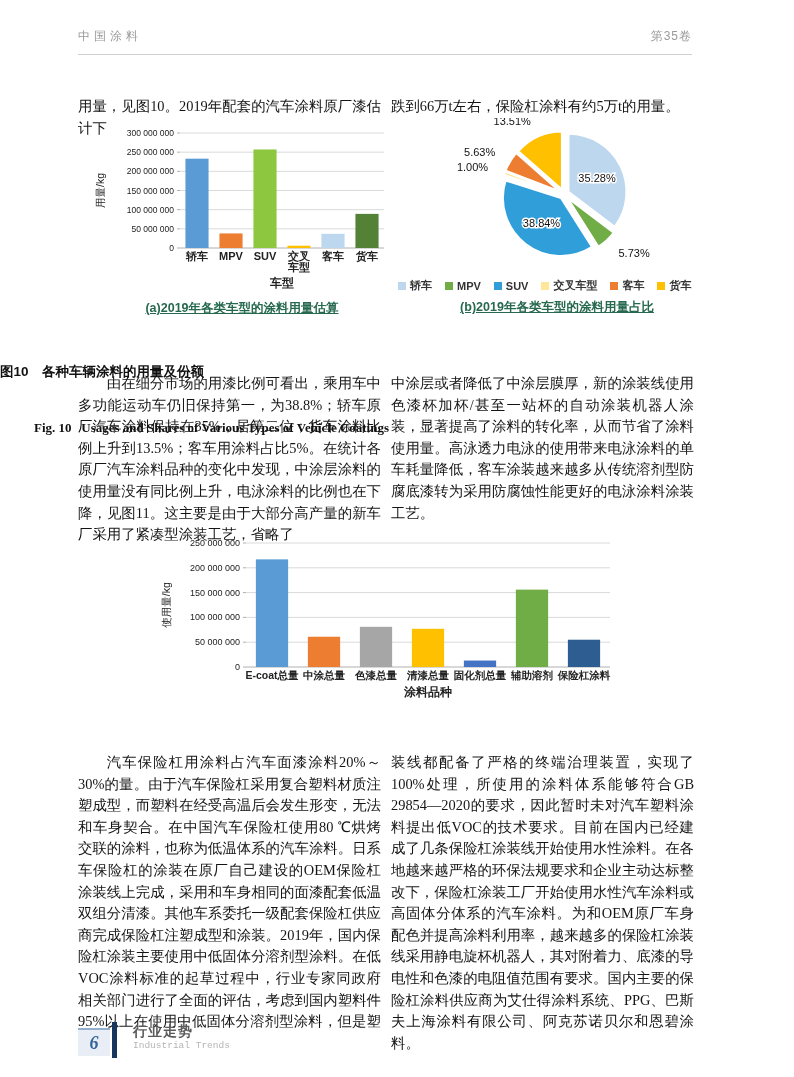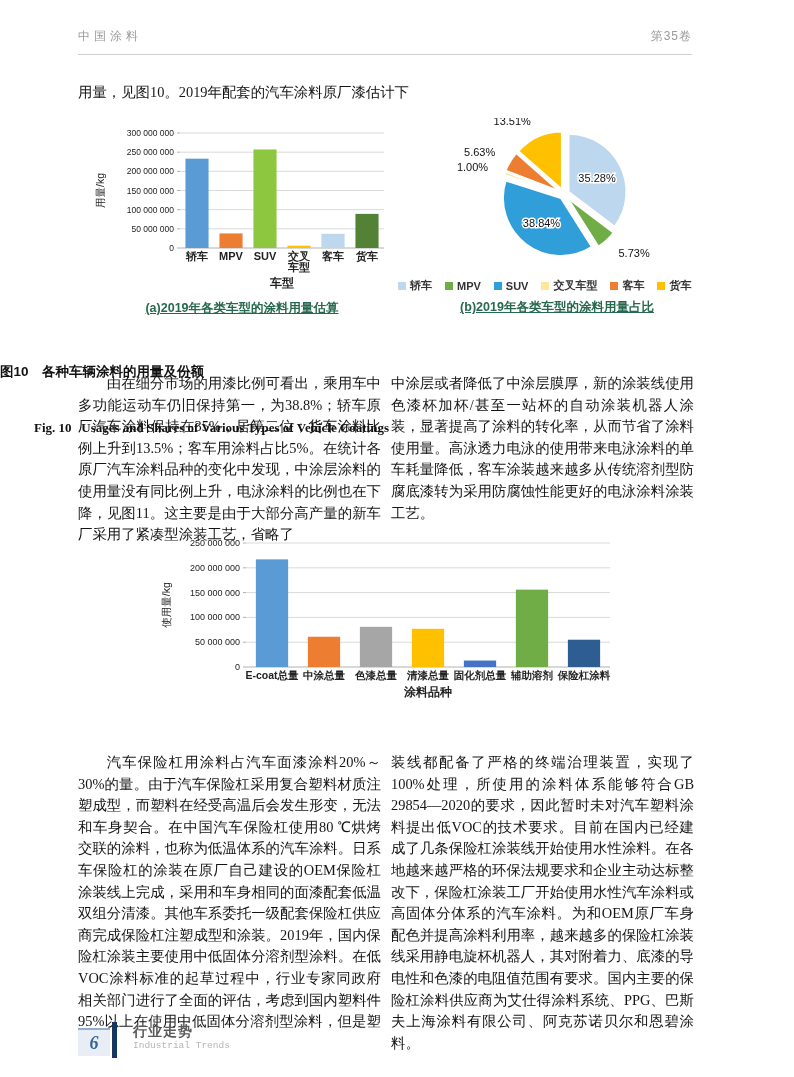--- a/index.html
+++ b/index.html
@@ -54,22 +54,23 @@
 </head>
 <body>
 
 <div class="page">
 
   <div class="header">
     <span class="journal">中国涂料</span>
     <span class="volume">第35卷</span>
   </div>
 
-  <div class="cols" style="top:82px;">
+  <div class="cols" style="top:96px;">
     <div class="col para">用量，见图10。2019年配套的汽车涂料原厂漆估计下</div>
+    <div class="col para">跌到66万t左右，保险杠涂料有约5万t的用量。</div>
   </div>
 
   <div class="fig10-row">
     <div class="chartA-box">
       <div><svg width="300" height="172" viewBox="0 0 300 172">
             <line x1="88" y1="130" x2="292" y2="130" stroke="#b0b0b0" stroke-width="1"></line>
             <line x1="85" y1="130" x2="88" y2="130" stroke="#b0b0b0" stroke-width="1"></line>
             <text x="82" y="133" text-anchor="end" font-size="8.5" fill="#222">0</text>
             <line x1="88" y1="110.83333333333334" x2="292" y2="110.83333333333334" stroke="#dadada" stroke-width="1"></line>
             <line x1="85" y1="110.83333333333334" x2="88" y2="110.83333333333334" stroke="#b0b0b0" stroke-width="1"></line>

